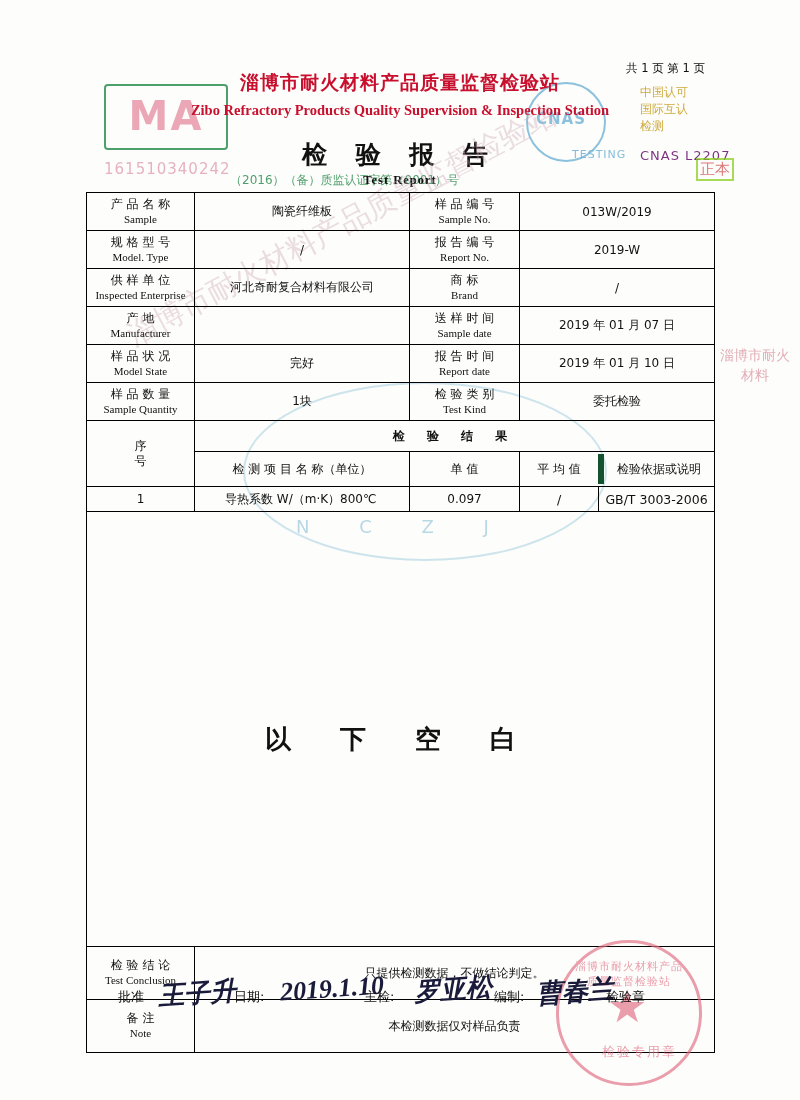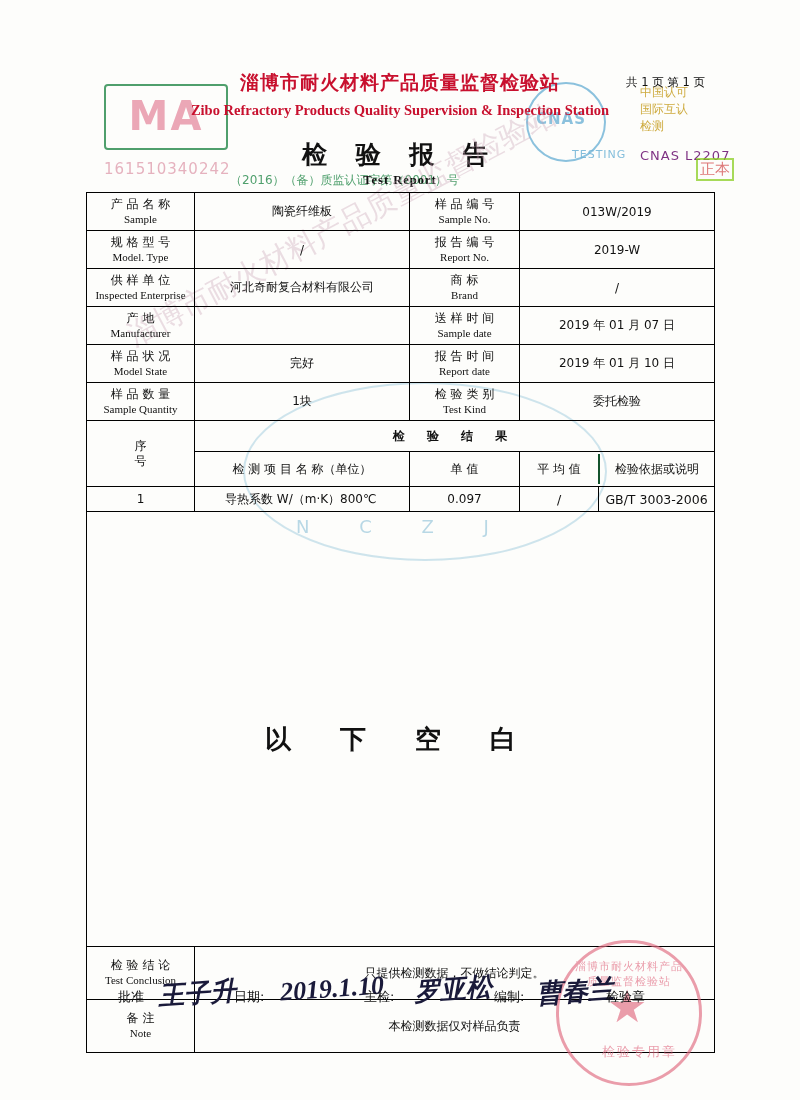--- a/index.html
+++ b/index.html
@@ -55,21 +55,21 @@
   }
   .report-title-en {
     font-size: 12.5px;
     font-weight: bold;
     margin-top: 2px;
     letter-spacing: 1px;
   }
   .page-count {
     position: absolute;
     right: 95px;
-    top: 75px;
+    top: 61px;
     font-size: 11.5px;
     font-family: "DejaVu Sans", sans-serif;
     color: #111;
   }
 
   
   .ma-seal {
     position: absolute;
     left: 104px; top: 78px;
     width: 120px; height: 62px;
@@ -359,20 +359,21 @@
     <div class="org-cn">淄博市耐火材料产品质量监督检验站</div>
     <div class="org-en">Zibo Refractory Products Quality Supervision  &amp;  Inspection Station</div>
     <div class="report-title-cn">检 验 报 告</div>
     <div class="report-title-en">Test    Report</div>
   </div>
   <div class="page-count">共 1 页 第 1 页</div>
 
   <div class="watermark-diag">淄博市耐火材料产品质量监督检验站</div>
   <div class="watermark-oval"></div>
   <div class="watermark-nczj">N C Z J</div>
+  <div class="side-seal-right">淄博市耐火材料</div>
 
   <table class="tbl">
     <colgroup>
       <col style="width:108px">
       <col style="width:215px">
       <col style="width:110px">
       <col style="width:195px">
     </colgroup>
     <tbody>
       <tr class="h-row">
@@ -458,21 +459,21 @@
           <span class="cn">序</span>
           <span class="cn">号</span>
         </td>
         <td class="section-title" colspan="3">检  验  结  果</td>
       </tr>
       <tr class="col-head-row">
         <td class="col-head">检 测 项 目 名 称（单位）</td>
         <td class="col-head">单   值</td>
         <td class="col-head" style="padding:0">
           <div style="display:flex;height:30px;">
-            <div style="flex:0 0 78px;display:flex;align-items:center;justify-content:center;border-right:2px solid #14532d;">平 均 值</div>
+            <div style="flex:0 0 78px;display:flex;align-items:center;justify-content:center;border-right:6px solid #14532d;">平 均 值</div>
             <div style="flex:1;display:flex;align-items:center;justify-content:center;">检验依据或说明</div>
           </div>
         </td>
       </tr>
 
       <tr>
         <td class="val">1</td>
         <td class="val" style="text-align:left;padding-left:30px;">导热系数 W/（m·K）800℃</td>
         <td class="val">0.097</td>
         <td style="padding:0">

